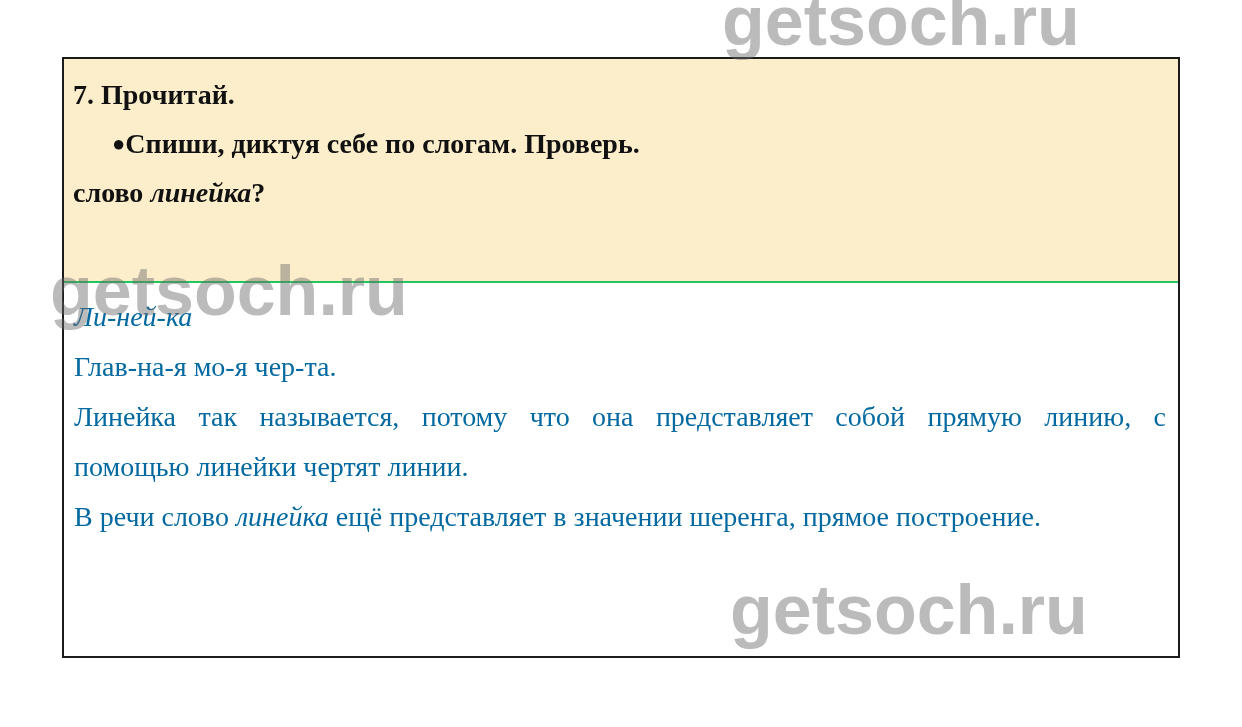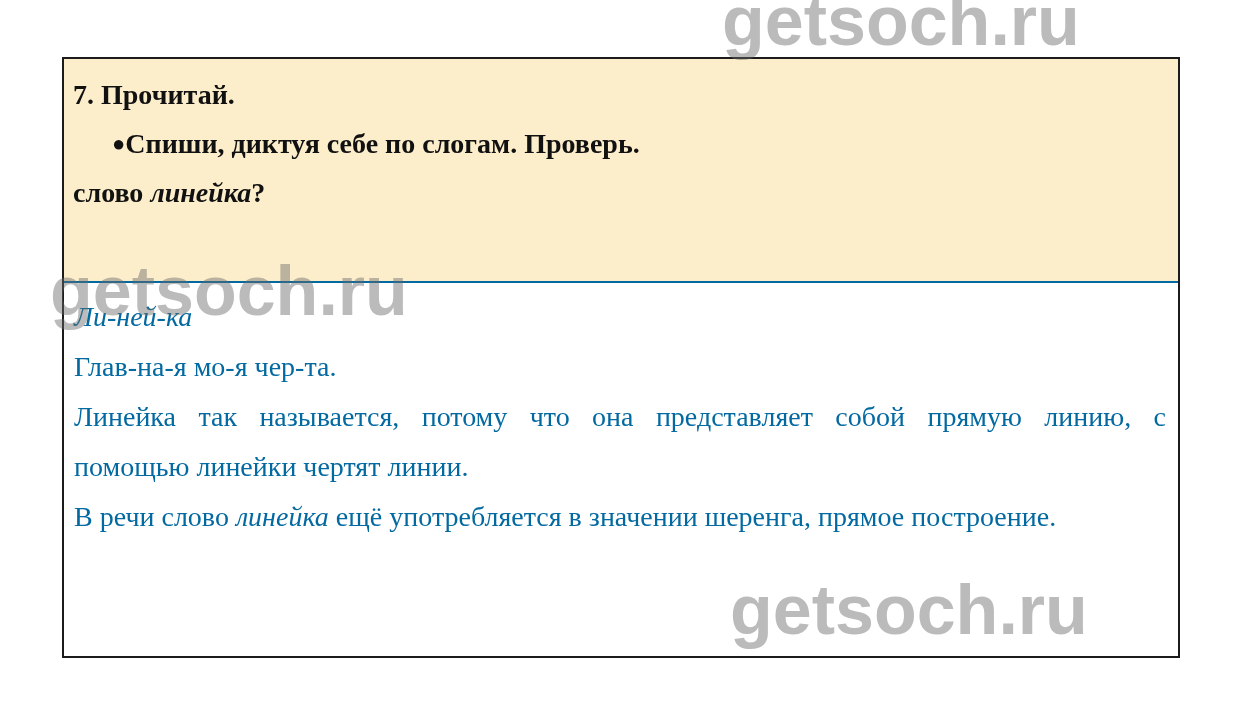--- a/index.html
+++ b/index.html
@@ -17,21 +17,21 @@
     left: 62px; top: 57px;
     width: 1118px; height: 601px;
     border: 2px solid #1b1b1b;
     background: #ffffff;
   }
 
   
   .task-section {
     height: 224px;
     background: #fdeecb;
-    border-bottom: 2px solid #0369a1;
+    border-bottom: 2px solid #22c55e;
     padding: 11px 12px 0 9px;
     font-size: 28px;
     font-weight: bold;
     color: #111111;
     line-height: 49px;
   }
   .task-number-line { text-align: left; }
   .bullet-line { padding-left: 39px; }
   .bullet-glyph { display: inline-block; font-size: 22px; vertical-align: 2px; }
   .bullet-text { }
@@ -88,21 +88,21 @@
         <span>слово </span><span class="italic">линейка</span><span>?</span>
       </div>
     </div>
 
     <div class="answer-section">
       <div class="italic">Ли-ней-ка</div>
       <div>Глав-на-я мо-я чер-та.</div>
       <div class="explanation-line-1">Линейка так называется, потому что она представляет собой прямую линию, с</div>
       <div>помощью линейки чертят линии.</div>
       <div>
-        <span>В речи слово </span><span class="italic">линейка</span><span> ещё употребляется в значении шеренга, прямое построение.</span>
+        <span>В речи слово </span><span class="italic">линейка</span><span> ещё представляет в значении шеренга, прямое построение.</span>
       </div>
     </div>
 
   </div>
 
   <div class="watermark watermark-top">getsoch.ru</div>
   <div class="watermark watermark-middle">getsoch.ru</div>
   <div class="watermark watermark-bottom">getsoch.ru</div>
 
 </div>

